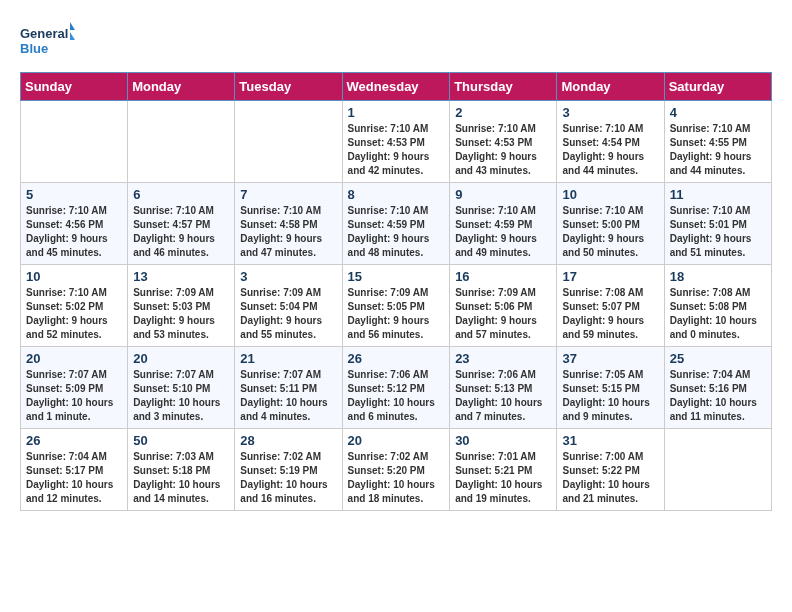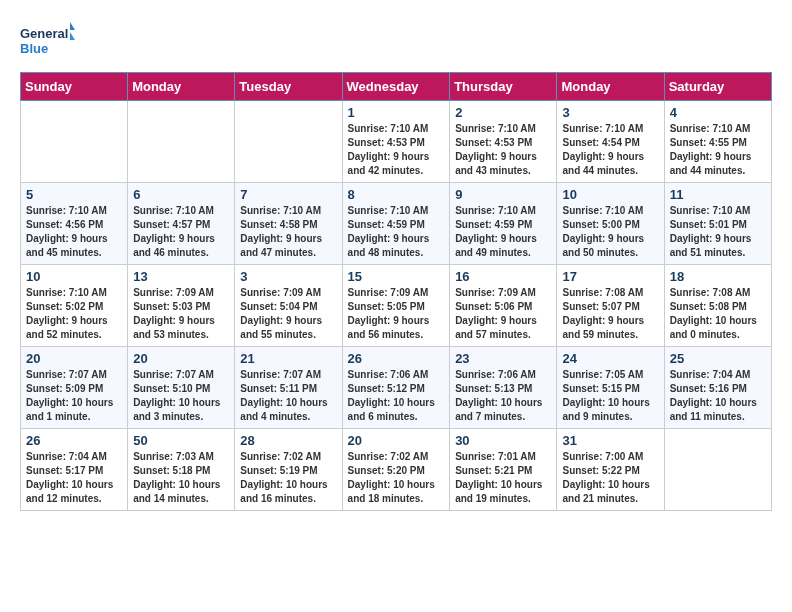--- a/index.html
+++ b/index.html
@@ -204,21 +204,21 @@
         </td>
         <td>
           <span class="day-number">26</span>
           <div class="day-info">Sunrise: 7:06 AM<br>Sunset: 5:12 PM<br>Daylight: 10 hours<br>and 6 minutes.</div>
         </td>
         <td>
           <span class="day-number">23</span>
           <div class="day-info">Sunrise: 7:06 AM<br>Sunset: 5:13 PM<br>Daylight: 10 hours<br>and 7 minutes.</div>
         </td>
         <td>
-          <span class="day-number">24</span>
+          <span class="day-number">37</span>
           <div class="day-info">Sunrise: 7:05 AM<br>Sunset: 5:15 PM<br>Daylight: 10 hours<br>and 9 minutes.</div>
         </td>
         <td>
           <span class="day-number">25</span>
           <div class="day-info">Sunrise: 7:04 AM<br>Sunset: 5:16 PM<br>Daylight: 10 hours<br>and 11 minutes.</div>
         </td>
       </tr>
       <tr>
         <td>
           <span class="day-number">26</span>

